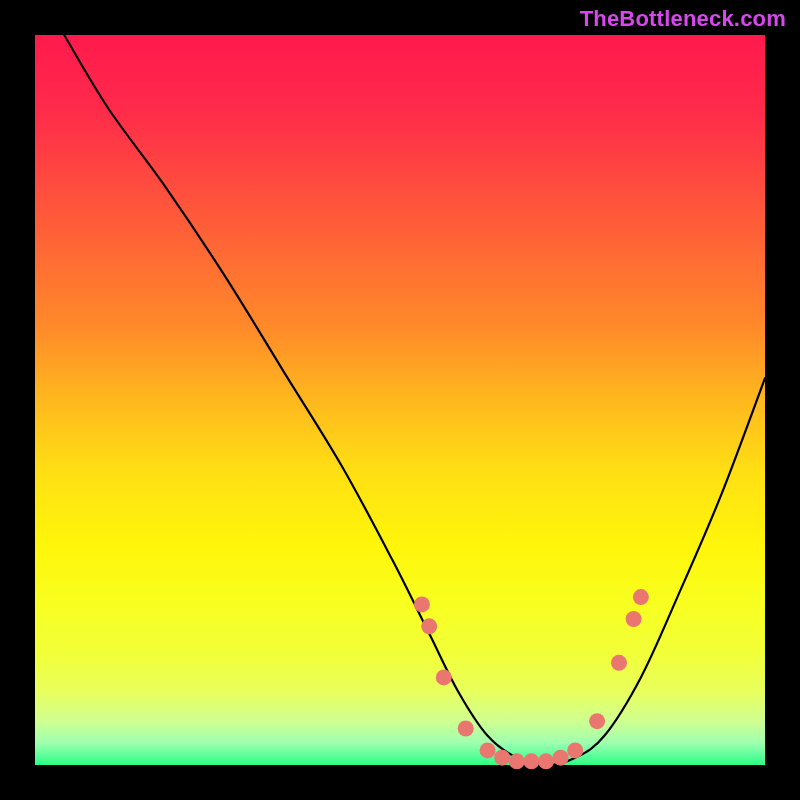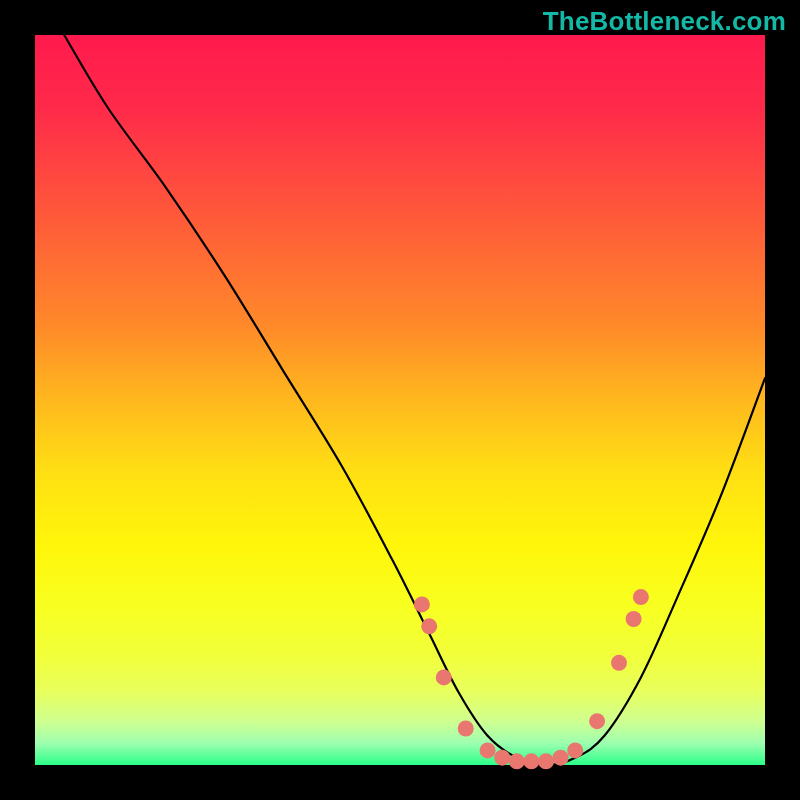--- a/index.html
+++ b/index.html
@@ -41,22 +41,22 @@
       #e8ff5e 90%,
       #cfff90 94%,
       #9effb0 97%,
       #2aff88 100%
     );
   }
   .watermark {
     position: absolute;
     top: 6px;
     right: 14px;
-    color: #14b8a6;
-    font-size: 26px;
+    color: #d946ef;
+    font-size: 22px;
     font-weight: 600;
     letter-spacing: 0.2px;
     user-select: none;
   }
   svg.curve {
     position: absolute;
     left: 0;
     top: 0;
     width: 730px;
     height: 730px;

